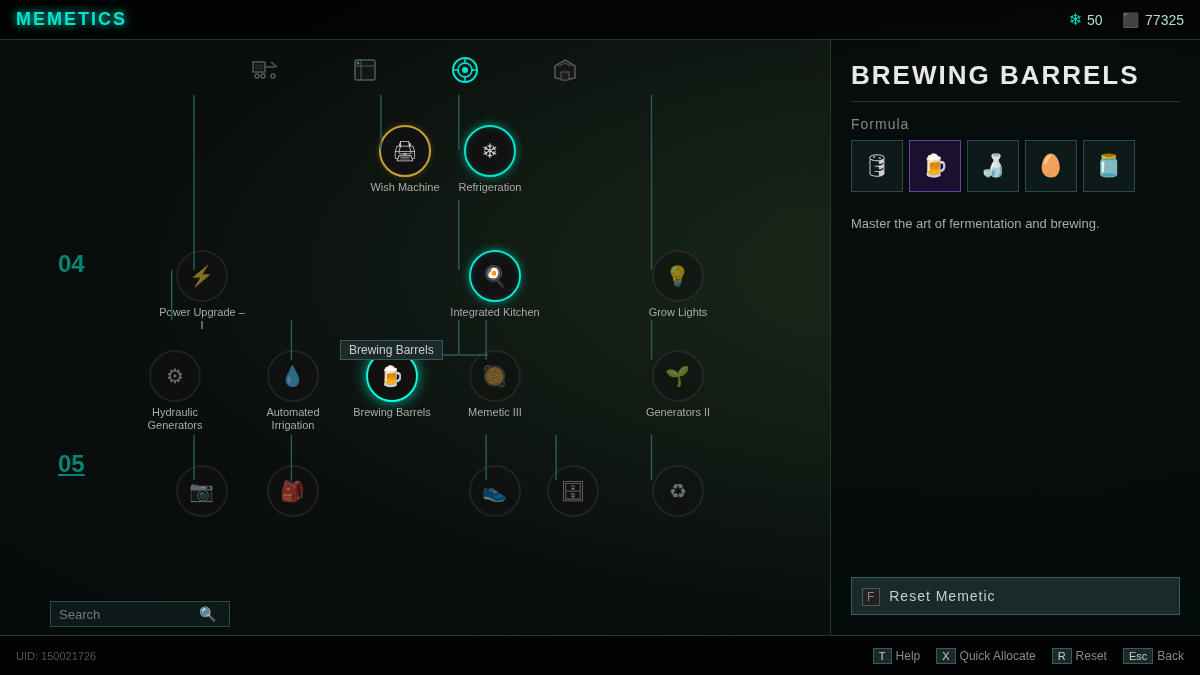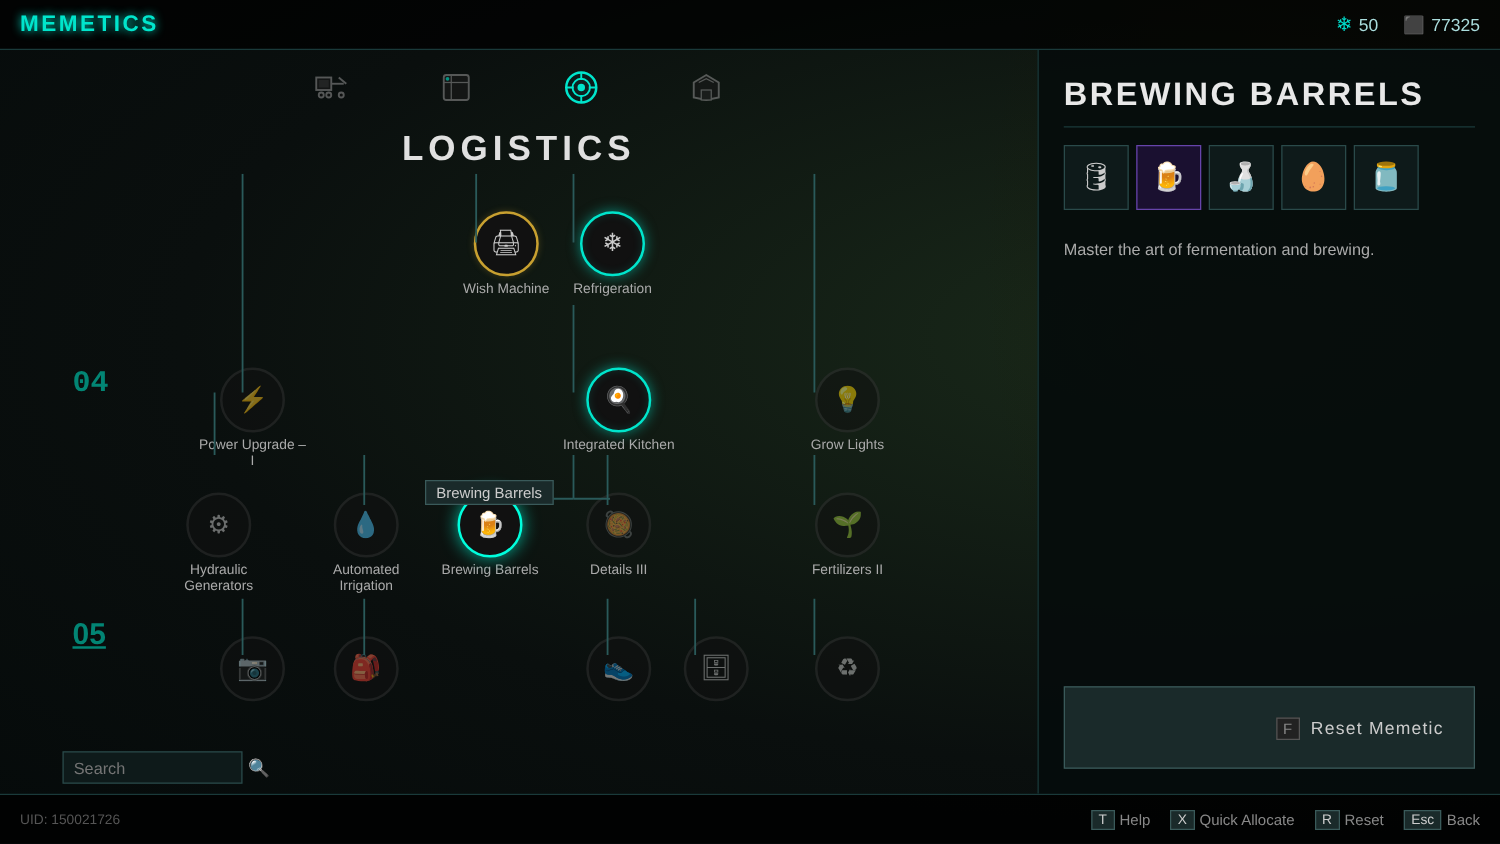--- a/index.html
+++ b/index.html
@@ -246,22 +246,22 @@
       margin-top: auto;
       margin-bottom: 10px;
       text-align: center;
     }
 
     
     .reset-button {
       background: #1a2a2a;
       border: 1px solid #3a5a5a;
       color: #ccc;
-      padding: 24px;
-      text-align: right;
+      padding: 10px;
+      text-align: left;
       font-size: 14px;
       cursor: pointer;
       letter-spacing: 1px;
     }
 
     .reset-button .key-hint {
       color: #888;
       margin-right: 4px;
       font-size: 12px;
       border: 1px solid #555;
@@ -312,21 +312,21 @@
       padding: 1px 5px;
       min-width: 18px;
       text-align: center;
     }
 
     
     .search-bar {
       position: absolute;
       bottom: 50px;
       left: 50px;
-      width: 144px;
+      width: 180px;
       display: flex;
       align-items: center;
       background: #0e1a1a;
       border: 1px solid #2a4a4a;
       padding: 4px 8px;
       z-index: 10;
     }
 
     .search-input {
       background: none;
@@ -433,25 +433,24 @@
     </div>
     <div class="tab-icon">
       <svg viewBox="0 0 32 32" fill="none">
         <path d="M16 6 L26 12 L26 24 L16 26 L6 24 L6 12 Z" stroke="#888" stroke-width="1.5" fill="#1a1a1a"></path>
         <rect x="12" y="18" width="8" height="8" stroke="#888" stroke-width="1" fill="#222"></rect>
         <path d="M10 12 L16 9 L22 12" stroke="#888" stroke-width="1"></path>
       </svg>
     </div>
   </div>
 
-  <div class="page-title">LOGISTICS</div>
 
   <div class="tree-area">
 
-    <div class="row-num" style="left:8px; top:155px;font-family:Liberation Mono, monospace;">04</div>
+    <div class="row-num" style="left:8px; top:155px;">04</div>
 
     <div class="row-num" style="left:8px; top:355px;text-decoration:underline;">05</div>
 
     <svg class="tree-svg" viewBox="0 0 750 420" preserveAspectRatio="none">
 
       <line x1="420" y1="0" x2="420" y2="55" class="connector"></line>
 
       <line x1="420" y1="105" x2="420" y2="175" class="connector"></line>
 
       <line x1="420" y1="225" x2="420" y2="260" class="connector"></line>
@@ -539,28 +538,28 @@
       <div class="node-icon selected">
         <span class="node-inner-icon">🍺</span>
       </div>
       <span class="node-label">Brewing Barrels</span>
     </div>
 
     <div class="node" style="position:absolute; left:395px; top:255px;">
       <div class="node-icon dim">
         <span class="node-inner-icon">🥘</span>
       </div>
-      <span class="node-label">Details III</span>
+      <span class="node-label">Memetic III</span>
     </div>
 
     <div class="node" style="position:absolute; left:578px; top:255px;">
       <div class="node-icon dim">
         <span class="node-inner-icon">🌱</span>
       </div>
-      <span class="node-label">Fertilizers II</span>
+      <span class="node-label">Generators II</span>
     </div>
 
     <div class="node" style="position:absolute; left:102px; top:370px;">
       <div class="node-icon dim">
         <span class="node-inner-icon">📷</span>
       </div>
     </div>
 
     <div class="node" style="position:absolute; left:193px; top:370px;">
       <div class="node-icon dim">
@@ -589,20 +588,21 @@
 
   <div class="search-bar" style="position:absolute; bottom:8px; left:50px;">
     <input type="text" class="search-input" placeholder="Search" style="">
     <span class="search-icon">🔍</span>
   </div>
 </div>
 
 <div class="right-panel">
   <div class="detail-title">BREWING BARRELS</div>
 
+  <div class="section-label">Formula</div>
   <div class="formula-row">
     <div class="formula-item">
       <span>🛢</span>
     </div>
     <div class="formula-item highlighted">
       <span>🍺</span>
     </div>
     <div class="formula-item">
       <span>🍶</span>
     </div>

